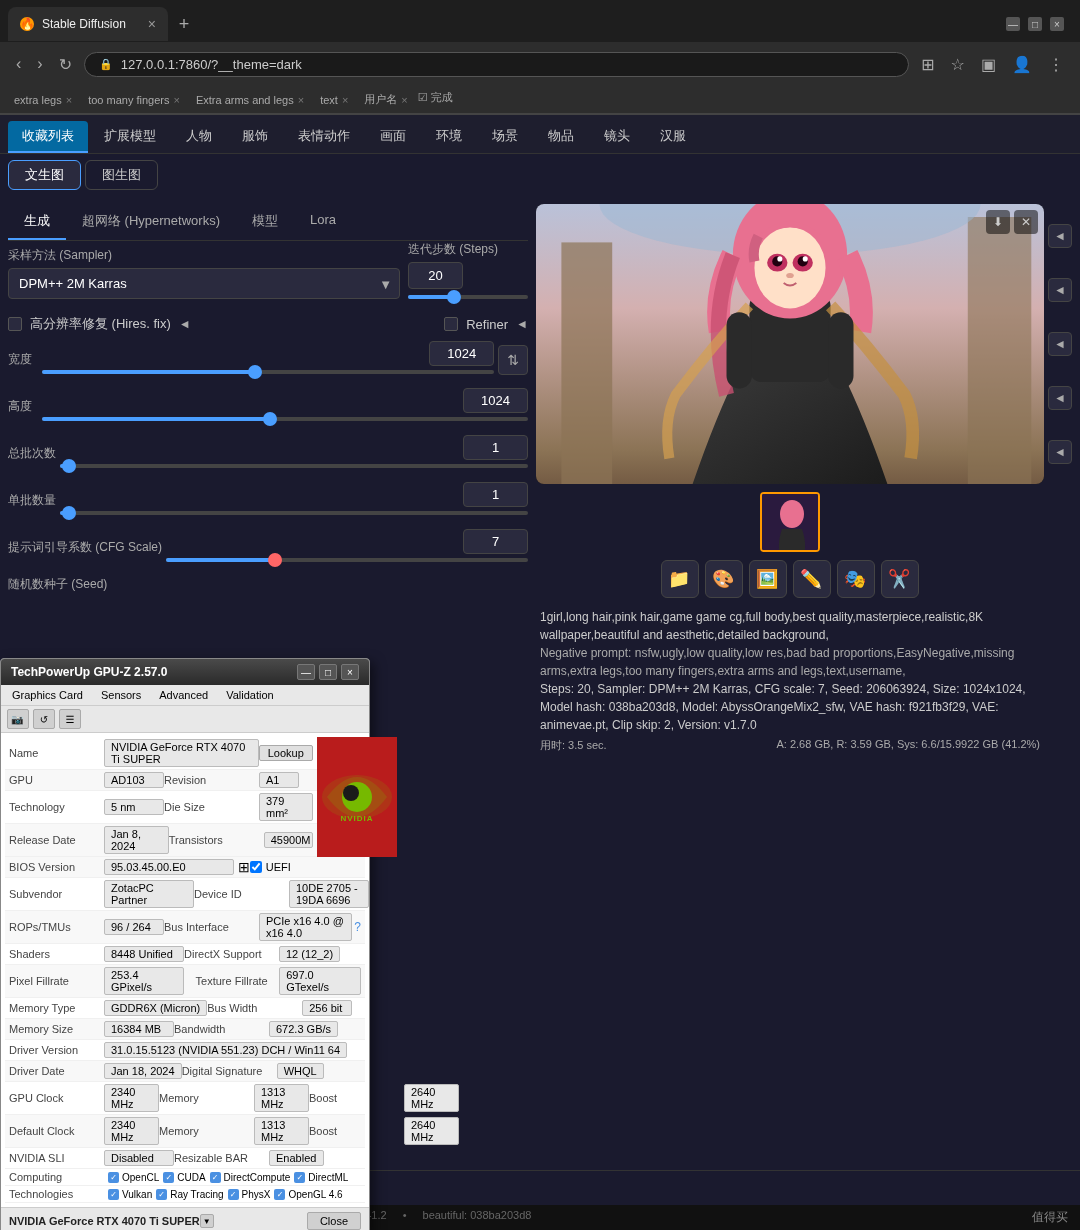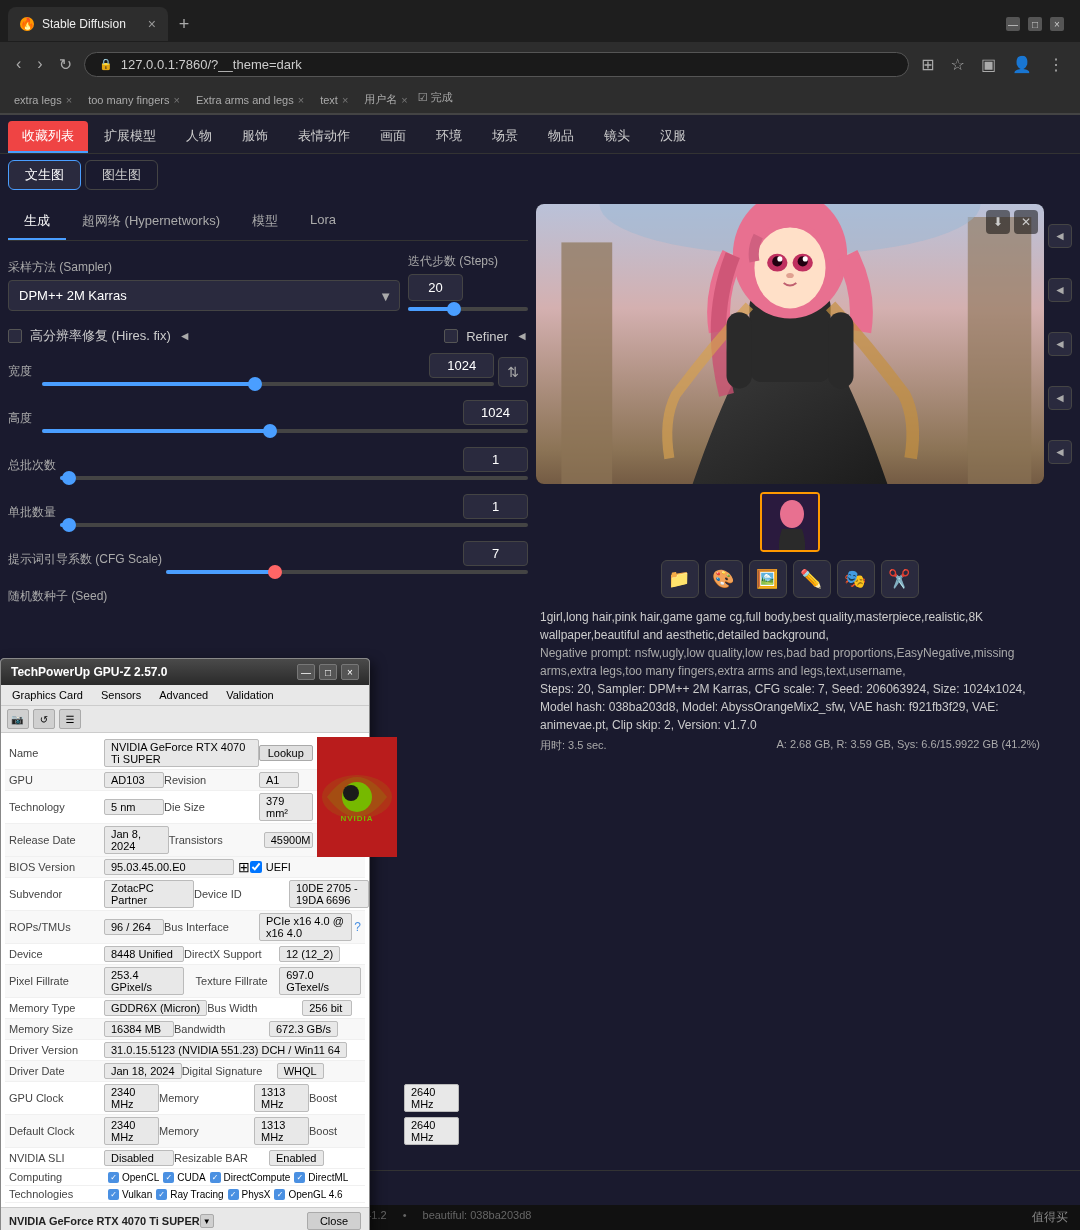--- a/index.html
+++ b/index.html
@@ -183,21 +183,21 @@
     .cat-tab {
       padding: 6px 14px;
       font-size: 13px;
       color: #ccc;
       cursor: pointer;
       border-radius: 4px 4px 0 0;
       white-space: nowrap;
     }
 
     .cat-tab.active {
-      background: #ef4444;
+      background: #0369a1;
       color: #fff;
       border-bottom: 2px solid #4a9eff;
     }
 
     .mode-tabs {
       display: flex;
       padding: 6px 8px;
       gap: 4px;
     }
 
@@ -229,21 +229,20 @@
     }
 
     .right-panel {
       flex: 1;
     }
 
     
     .gen-tabs {
       display: flex;
       border-bottom: 1px solid #333;
-      margin-bottom: 12px;
       text-align: center;
     }
 
     .gen-tab {
       padding: 8px 16px;
       font-size: 13px;
       color: #aaa;
       cursor: pointer;
       border-bottom: 2px solid transparent;
     }
@@ -1161,21 +1160,21 @@
 
       <div class="gpuz-row">
         <span class="gpuz-label">ROPs/TMUs</span>
         <span class="gpuz-value-box" style="min-width:60px;">96 / 264</span>
         <span class="gpuz-label" style="min-width:65px;">Bus Interface</span>
         <span class="gpuz-value-box" style="min-width:80px;">PCIe x16 4.0 @ x16 4.0</span>
         <span style="color:#4a90e2; font-size:12px; margin-left:2px;">?</span>
       </div>
 
       <div class="gpuz-row">
-        <span class="gpuz-label">Device</span>
+        <span class="gpuz-label">Shaders</span>
         <span class="gpuz-value-box" style="min-width:80px;">8448 Unified</span>
         <span class="gpuz-label" style="min-width:80px;">DirectX Support</span>
         <span class="gpuz-value-box" style="min-width:50px;">12 (12_2)</span>
       </div>
 
       <div class="gpuz-row">
         <span class="gpuz-label">Pixel Fillrate</span>
         <span class="gpuz-value-box" style="min-width:80px;">253.4 GPixel/s</span>
         <span class="gpuz-label" style="min-width:70px;text-align:center;">Texture Fillrate</span>
         <span class="gpuz-value-box" style="min-width:70px;">697.0 GTexel/s</span>

